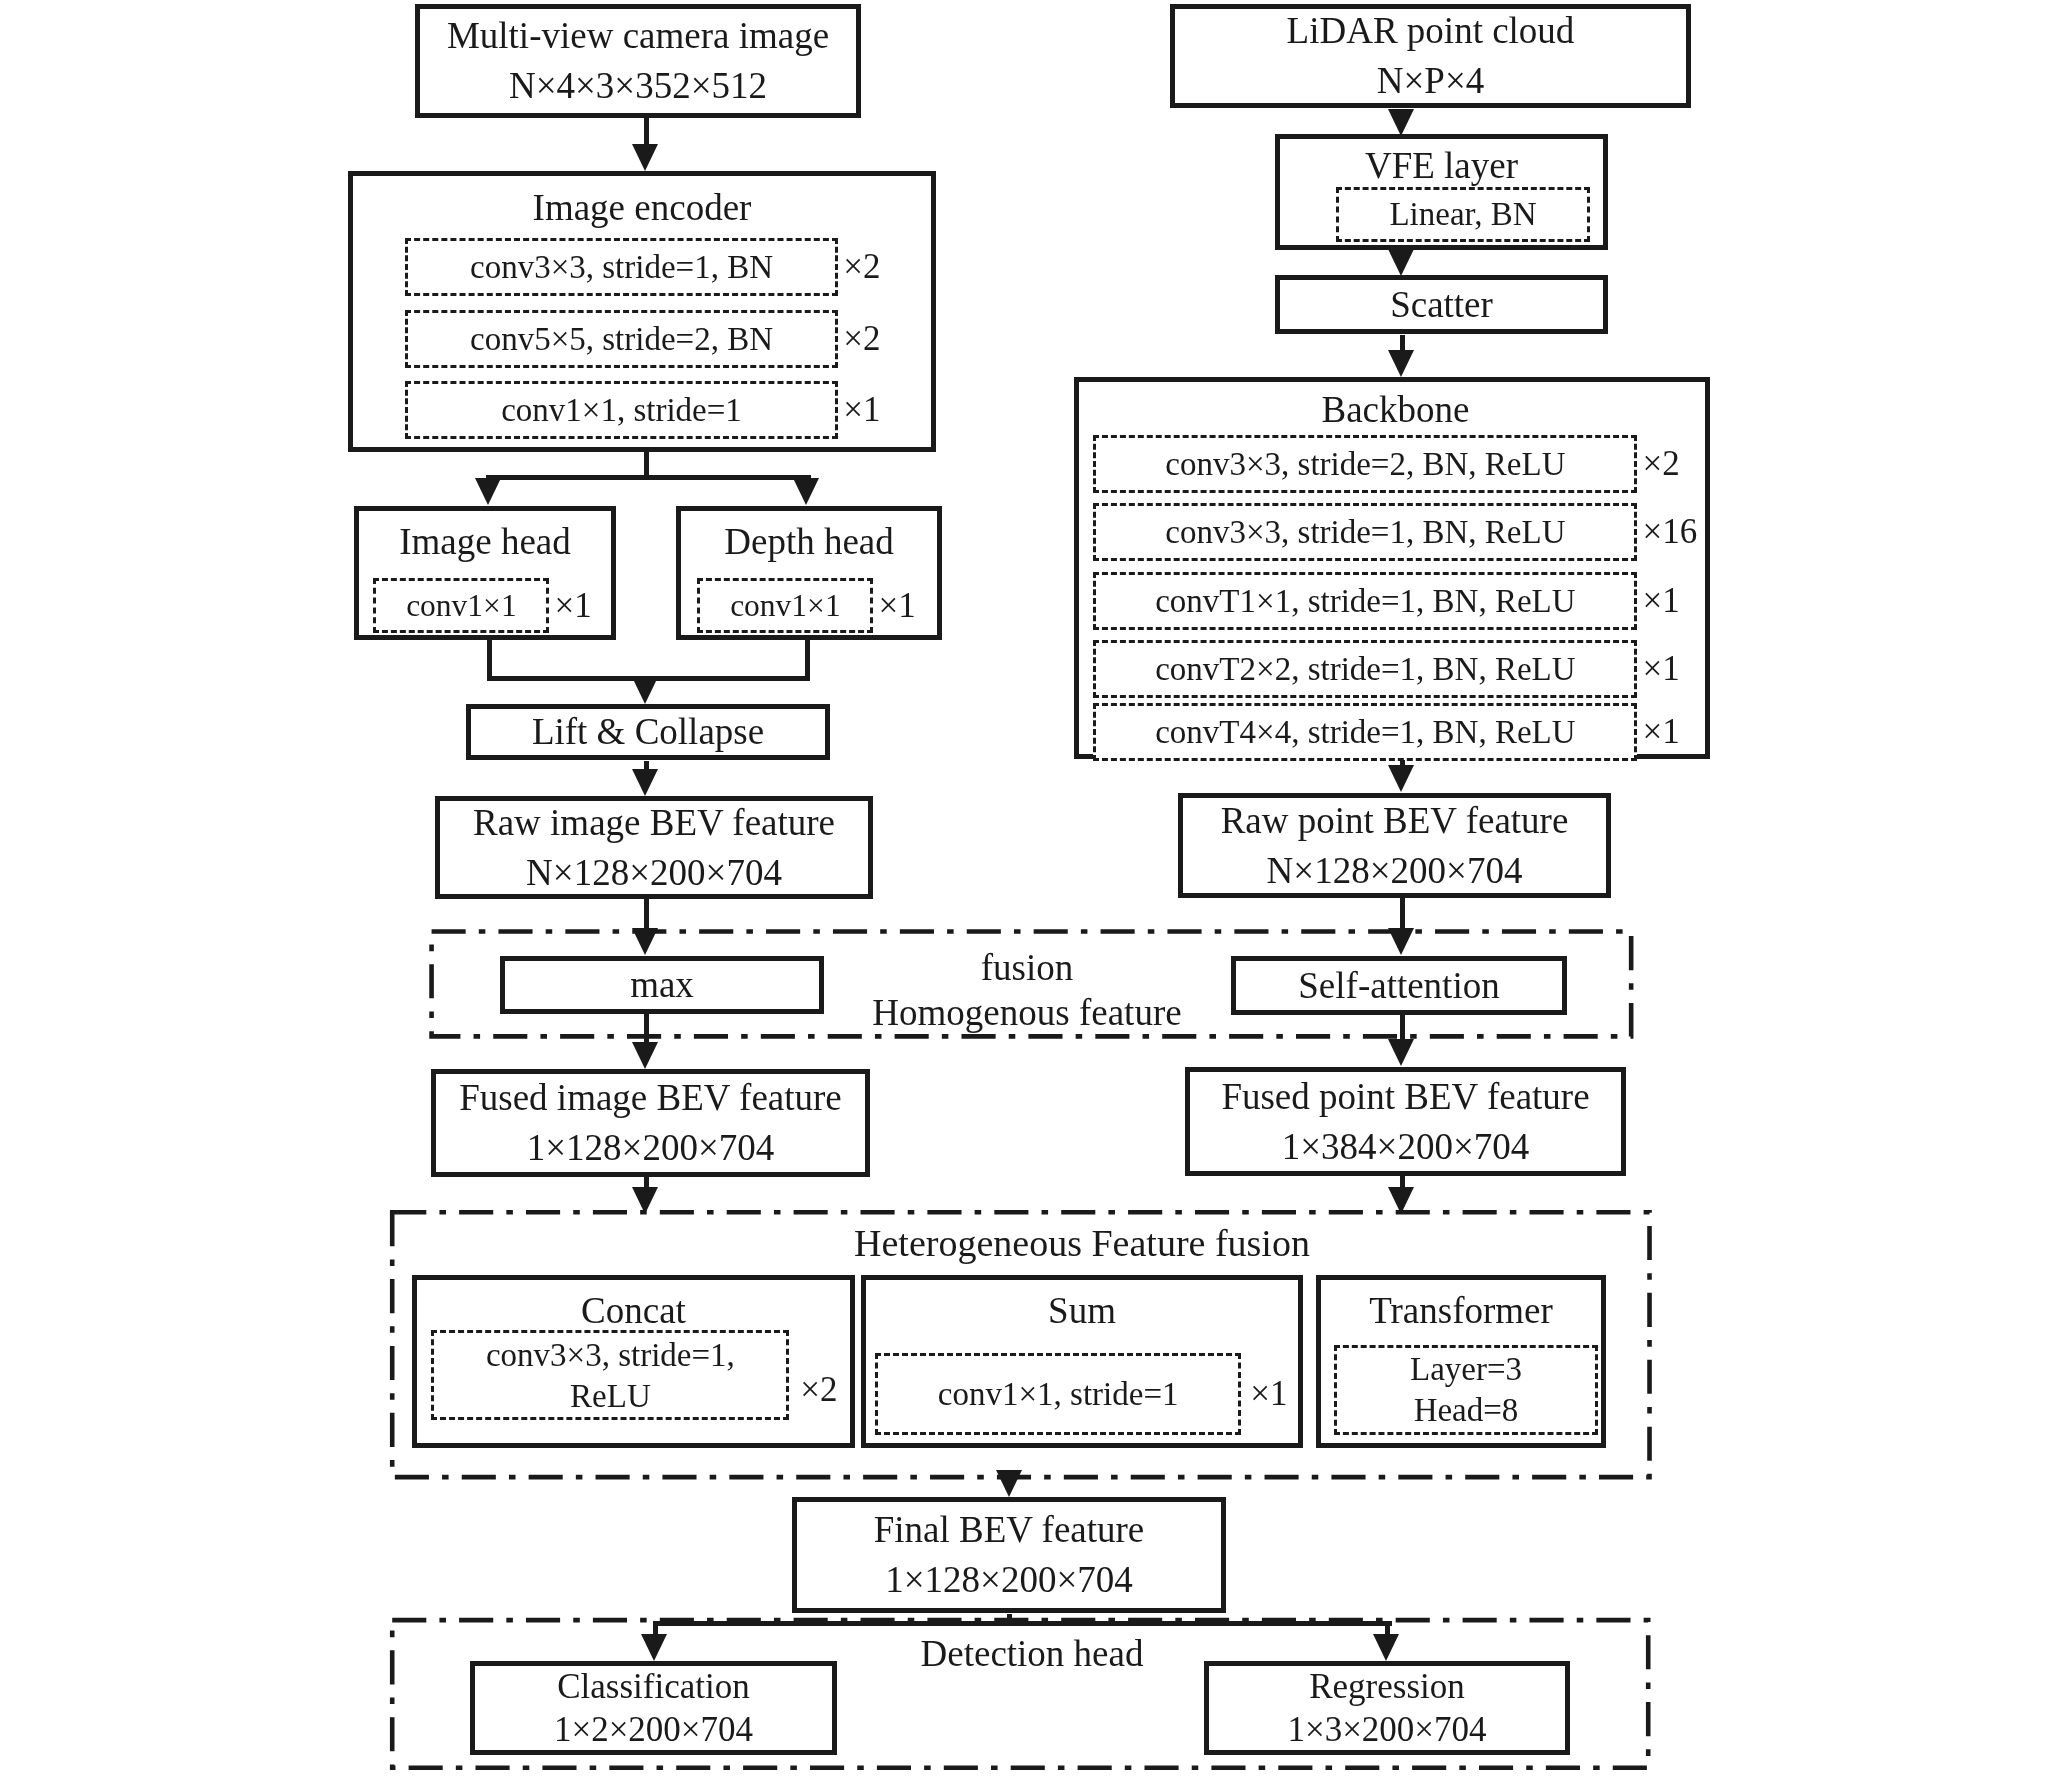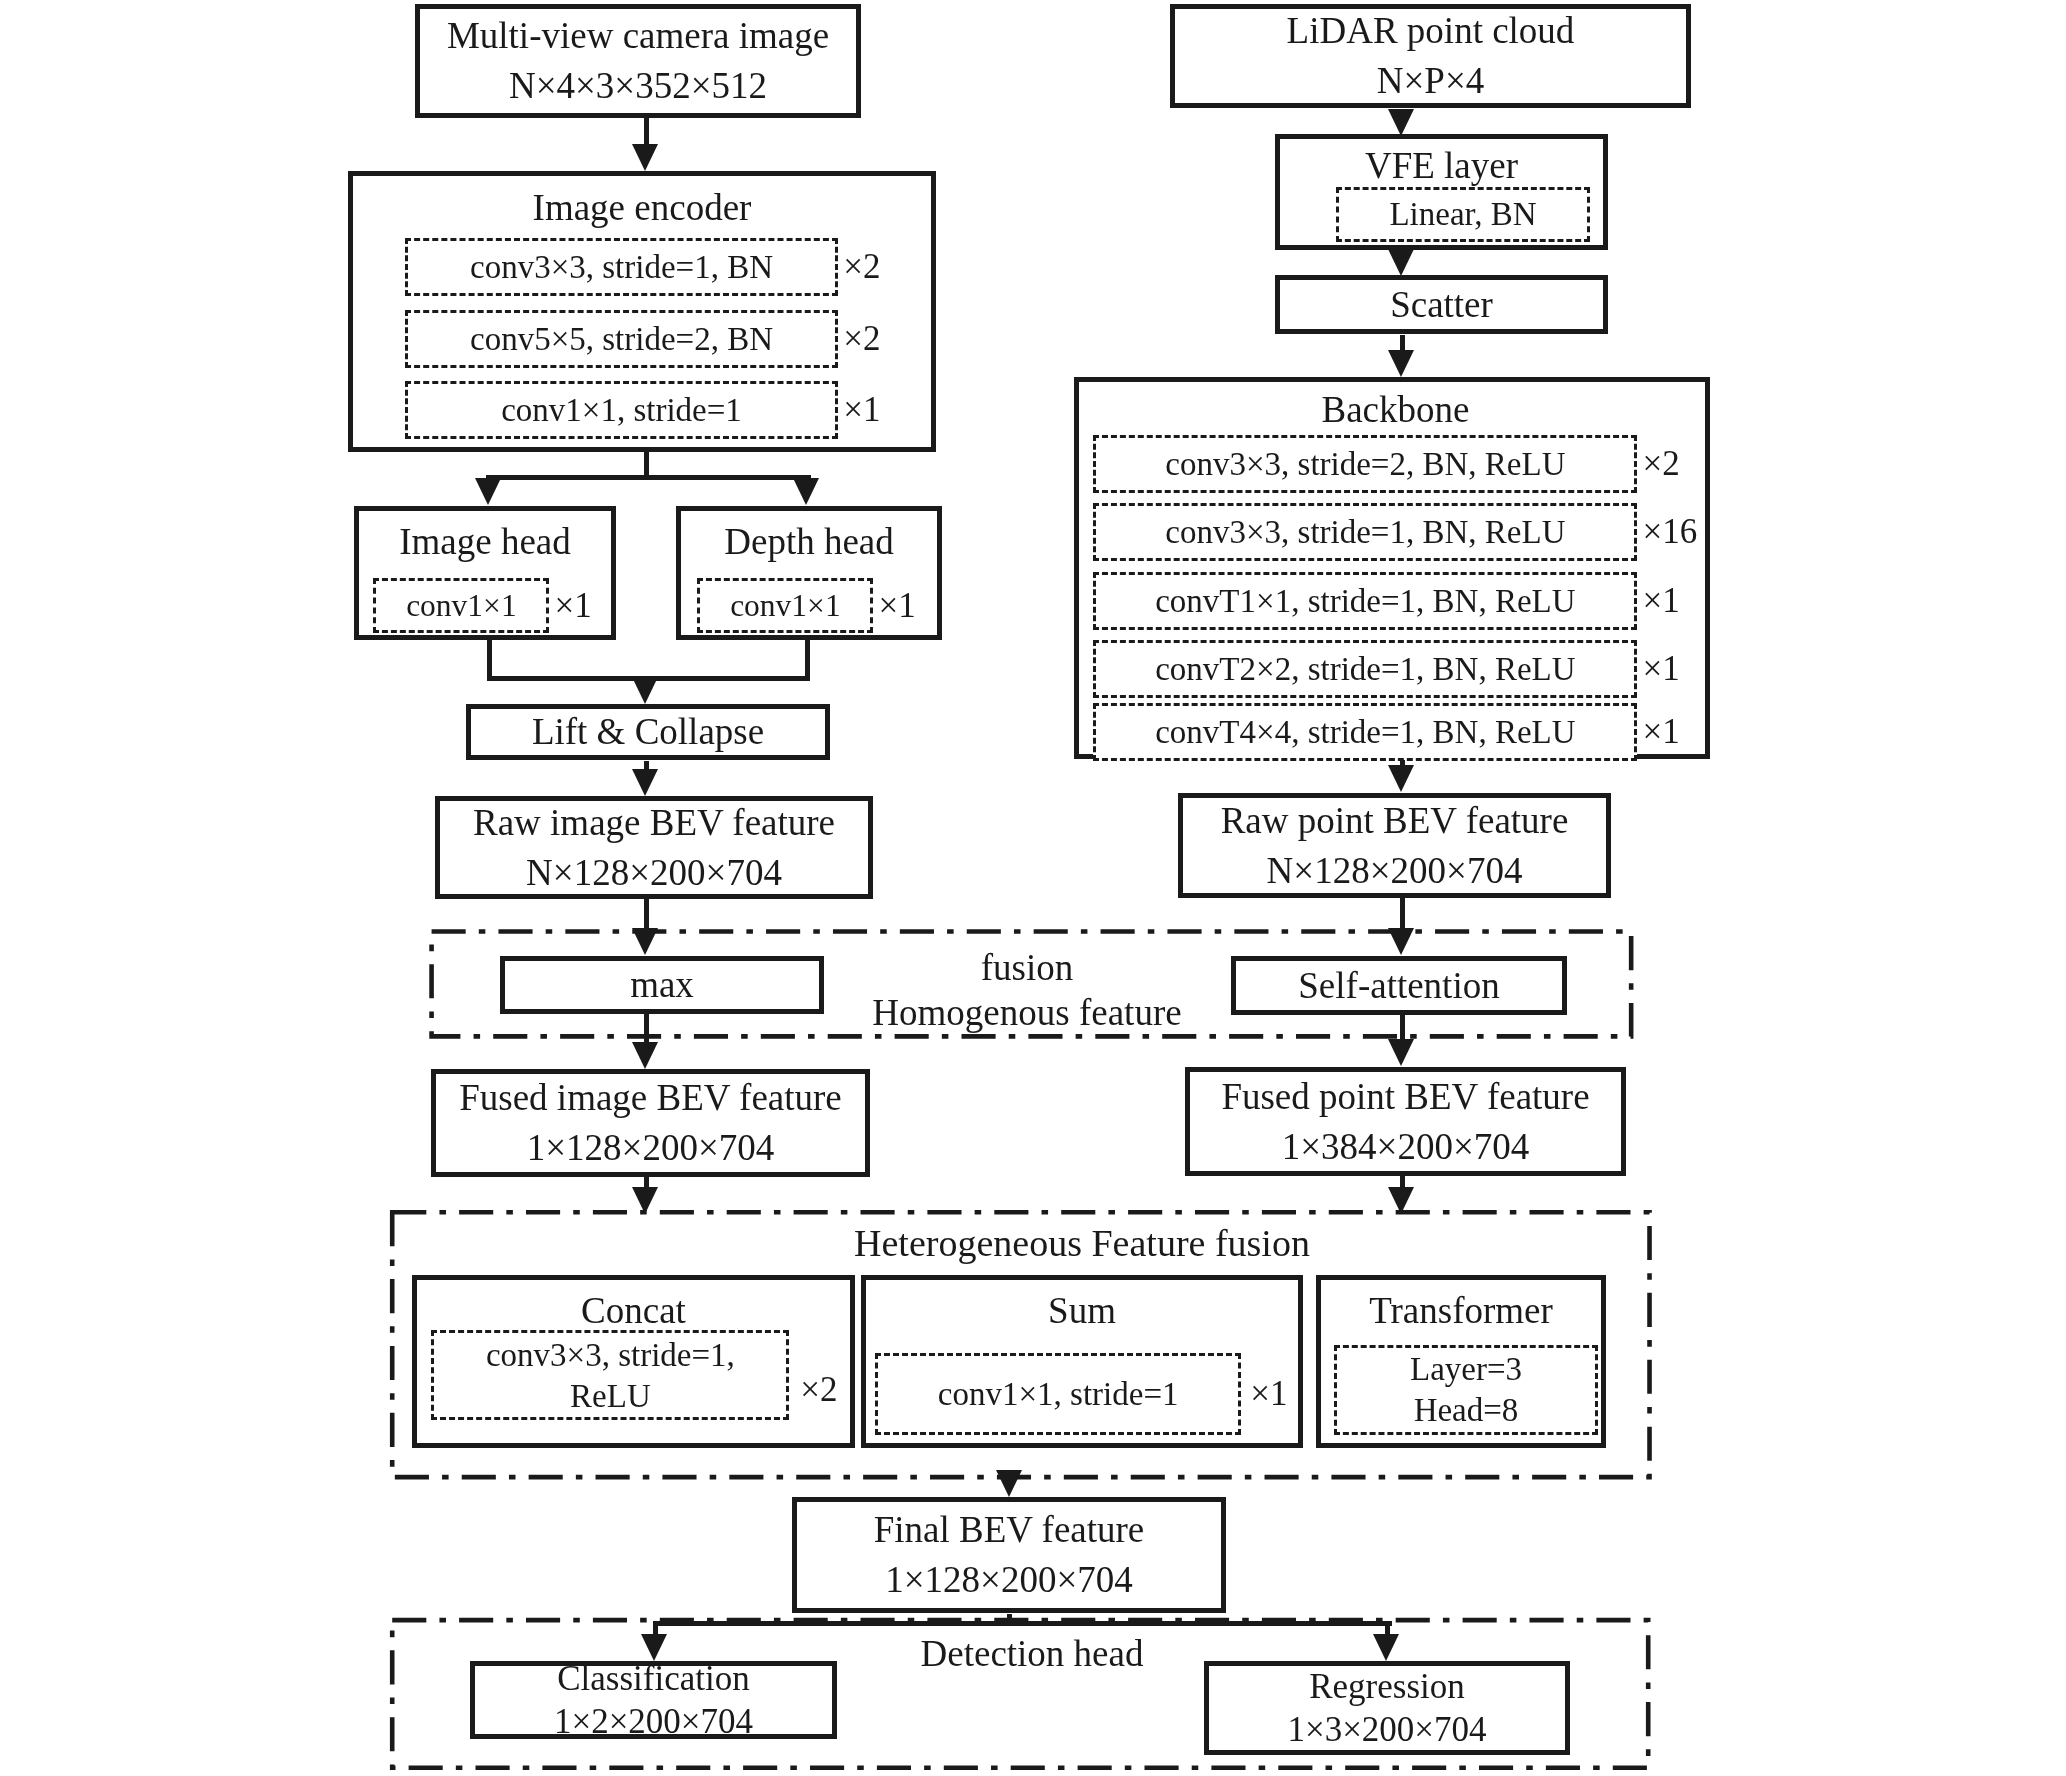--- a/index.html
+++ b/index.html
@@ -225,21 +225,21 @@
 
   <div class="vline" style="left:1007px;top:1614px;height:11.8px;"></div>
   <div class="hline" style="left:653px;top:1621px;width:739px;"></div>
   <div class="vline" style="left:653px;top:1621px;height:14.4px;"></div>
   <div class="ah" style="left:641px;top:1634px;"></div>
   <div class="vline" style="left:1385px;top:1621px;height:14.4px;"></div>
   <div class="ah" style="left:1373px;top:1634px;"></div>
 
   <div class="bandlabel" style="left:704px;top:1631px;width:656px;">Detection head</div>
 
-  <div class="box ctr" style="left:470px;top:1661px;width:367px;height:78px;">
+  <div class="box ctr" style="left:470px;top:1661px;width:367px;height:94px;">
     <div class="l54">Classification</div>
     <div class="l54">1×2×200×704</div>
   </div>
 
   <div class="box ctr" style="left:1204px;top:1661px;width:366px;height:94px;">
     <div class="l54">Regression</div>
     <div class="l54">1×3×200×704</div>
   </div>
 
 </div>

